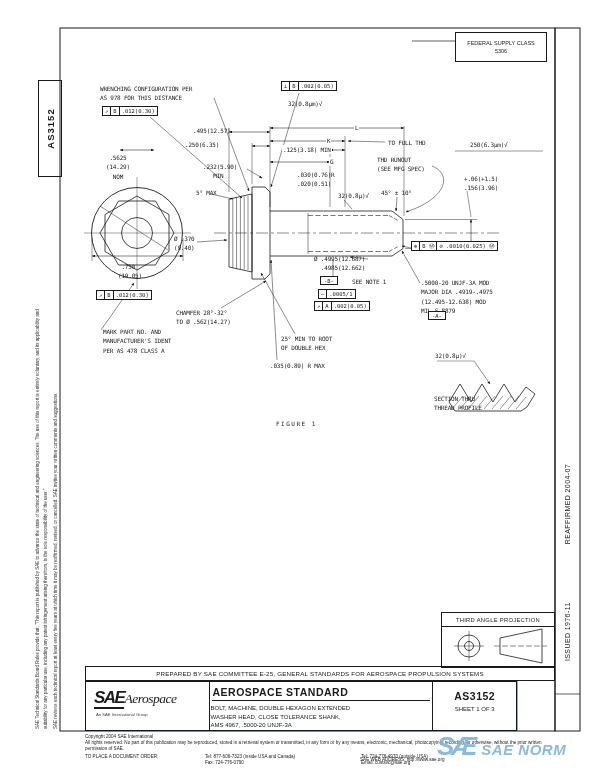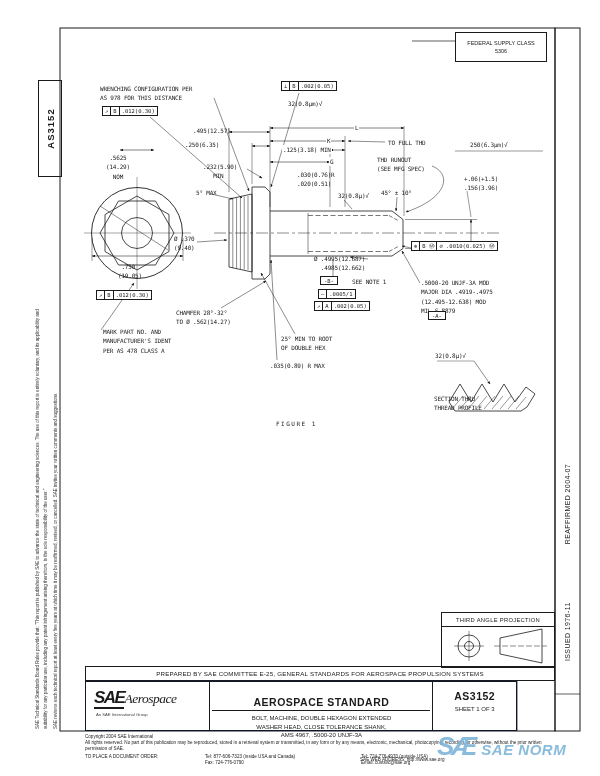--- a/index.html
+++ b/index.html
@@ -34,21 +34,21 @@
         border:1px solid #1b1b1b;z-index:3}
   .proj-h{height:13px;border-bottom:1px solid #1b1b1b;display:flex;align-items:center;
           justify-content:center;font:5.8px "Liberation Sans",sans-serif;letter-spacing:0.3px}
   .band{position:absolute;left:85px;top:666px;width:470px;height:15px;border:1px solid #1b1b1b;
         box-sizing:border-box;display:flex;align-items:center;justify-content:center;
         font:6.2px "Liberation Sans",sans-serif;letter-spacing:0.2px;z-index:3}
   .tblock{position:absolute;left:85px;top:681px;width:432px;height:50px;border:1px solid #0f172a;
           box-sizing:border-box;display:flex;z-index:3}
   .tb-c{box-sizing:border-box;border-right:1px solid #1b1b1b;height:100%}
   .tb-logo{width:125px;padding:6px 4px 0 8px;position:relative}
-  .tb-mid{width:224px;text-align:center;padding-top:14px}
+  .tb-mid{width:224px;text-align:left;padding-top:4px}
   .tb-num{width:83px;border-right:none;text-align:center;padding-top:8px}
   .sae{font:italic 900 17px "Liberation Sans",sans-serif;letter-spacing:-1.5px;
        border-bottom:2.5px solid #1b1b1b;padding-bottom:0}
   .aero{font:italic 400 13.5px "Liberation Serif",serif;letter-spacing:-0.5px}
   .tagline{position:absolute;left:10px;top:30px;font:4.2px "Liberation Sans",sans-serif;color:#444}
   .doctype{font:bold 10.5px "Liberation Sans",sans-serif;letter-spacing:0.5px;
            border-bottom:1px solid #1b1b1b;margin:0 2px 3px 2px;padding-bottom:2px}
   .subt{font:6px "Liberation Sans",sans-serif;line-height:1.45}
   .docnum{font:bold 10.5px "Liberation Sans",sans-serif;letter-spacing:0.5px}
   .sheetnum{font:6px "Liberation Sans",sans-serif;margin-top:4px}

